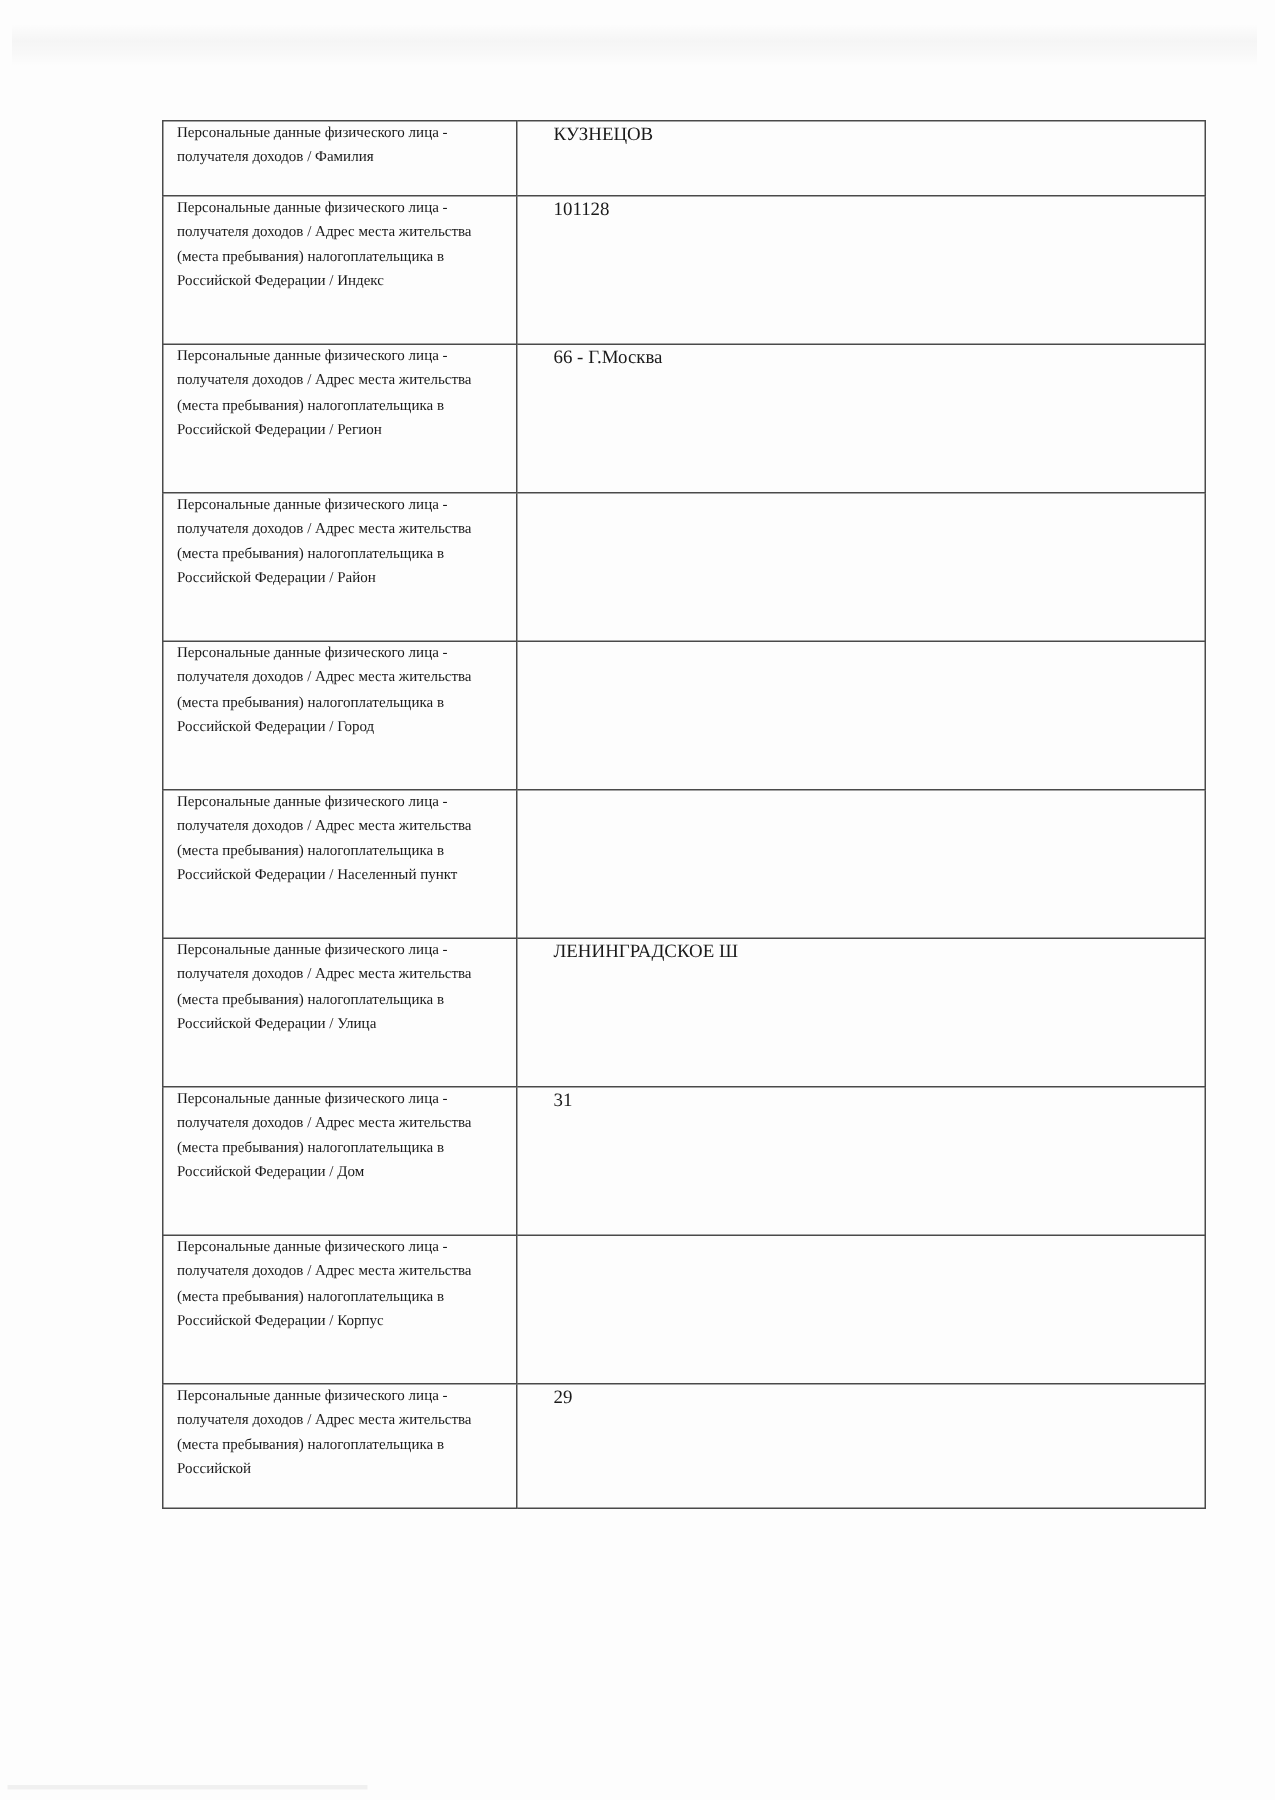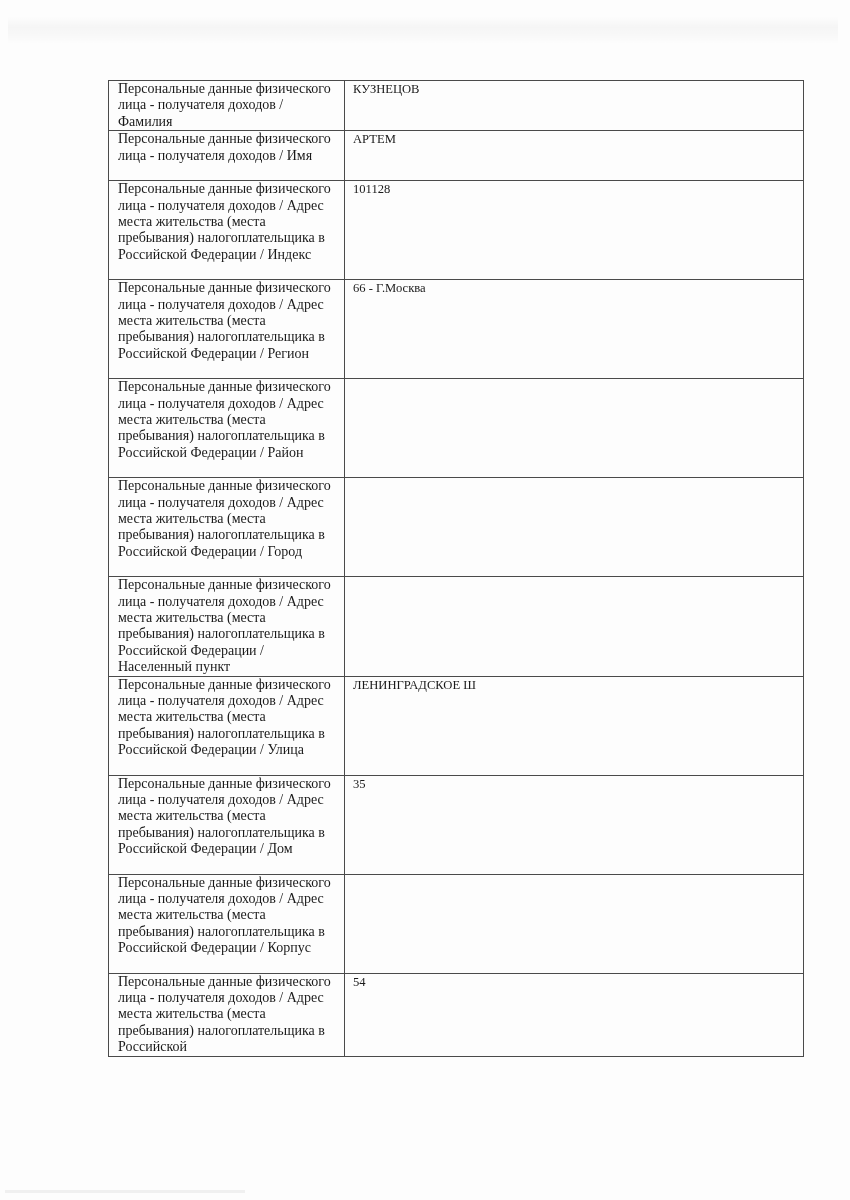--- a/index.html
+++ b/index.html
@@ -14,42 +14,38 @@
   .scan-noise-bottom {
     position: absolute; left: 5px; top: 1190px; width: 240px; height: 3px;
     background: rgba(0,0,0,0.05);
   }
   table.doc-table {
     position: absolute; left: 108px; top: 80px; width: 696px;
     border-collapse: collapse; table-layout: fixed;
   }
   table.doc-table td {
     border: 1.3px solid #4a4a4a; vertical-align: top;
-    font-size: 14px; line-height: 16.4px; padding: 0 4px 0 9px;
+    font-size: 10px; line-height: 16.4px; padding: 0 4px 0 9px;
   }
   table.doc-table td.label { width: 222px; padding-left: 9px; }
-  table.doc-table td.value { padding-left: 8px; font-size: 12.6px; }
+  table.doc-table td.value { padding-left: 24px; font-size: 12.6px; }
   tr.short td { height: 49px; }
   tr.tall td { height: 98px; }
   tr.last td { height: 82px; border-bottom: 1.3px solid #4a4a4a; }
 </style>
 </head>
 <body>
 
 <div class="scan-noise-top"></div>
 
 <table class="doc-table">
   <tbody>
     <tr class="short">
       <td class="label">Персональные данные физического лица - получателя доходов / Фамилия</td>
       <td class="value">КУЗНЕЦОВ</td>
-    </tr>
-    <tr class="short">
-      <td class="label">Персональные данные физического лица - получателя доходов / Имя</td>
-      <td class="value">АРТЕМ</td>
     </tr>
     <tr class="tall">
       <td class="label">Персональные данные физического лица - получателя доходов / Адрес места жительства (места пребывания) налогоплательщика в Российской Федерации / Индекс</td>
       <td class="value">101128</td>
     </tr>
     <tr class="tall">
       <td class="label">Персональные данные физического лица - получателя доходов / Адрес места жительства (места пребывания) налогоплательщика в Российской Федерации / Регион</td>
       <td class="value">66 - Г.Москва</td>
     </tr>
     <tr class="tall">
@@ -63,26 +59,26 @@
     <tr class="tall">
       <td class="label">Персональные данные физического лица - получателя доходов / Адрес места жительства (места пребывания) налогоплательщика в Российской Федерации / Населенный пункт</td>
       <td class="value"></td>
     </tr>
     <tr class="tall">
       <td class="label">Персональные данные физического лица - получателя доходов / Адрес места жительства (места пребывания) налогоплательщика в Российской Федерации / Улица</td>
       <td class="value">ЛЕНИНГРАДСКОЕ Ш</td>
     </tr>
     <tr class="tall">
       <td class="label">Персональные данные физического лица - получателя доходов / Адрес места жительства (места пребывания) налогоплательщика в Российской Федерации / Дом</td>
-      <td class="value">35</td>
+      <td class="value">31</td>
     </tr>
     <tr class="tall">
       <td class="label">Персональные данные физического лица - получателя доходов / Адрес места жительства (места пребывания) налогоплательщика в Российской Федерации / Корпус</td>
       <td class="value"></td>
     </tr>
     <tr class="last">
       <td class="label">Персональные данные физического лица - получателя доходов / Адрес места жительства (места пребывания) налогоплательщика в Российской</td>
-      <td class="value">54</td>
+      <td class="value">29</td>
     </tr>
   </tbody>
 </table>
 
 <div class="scan-noise-bottom"></div>
 
 </body></html>

